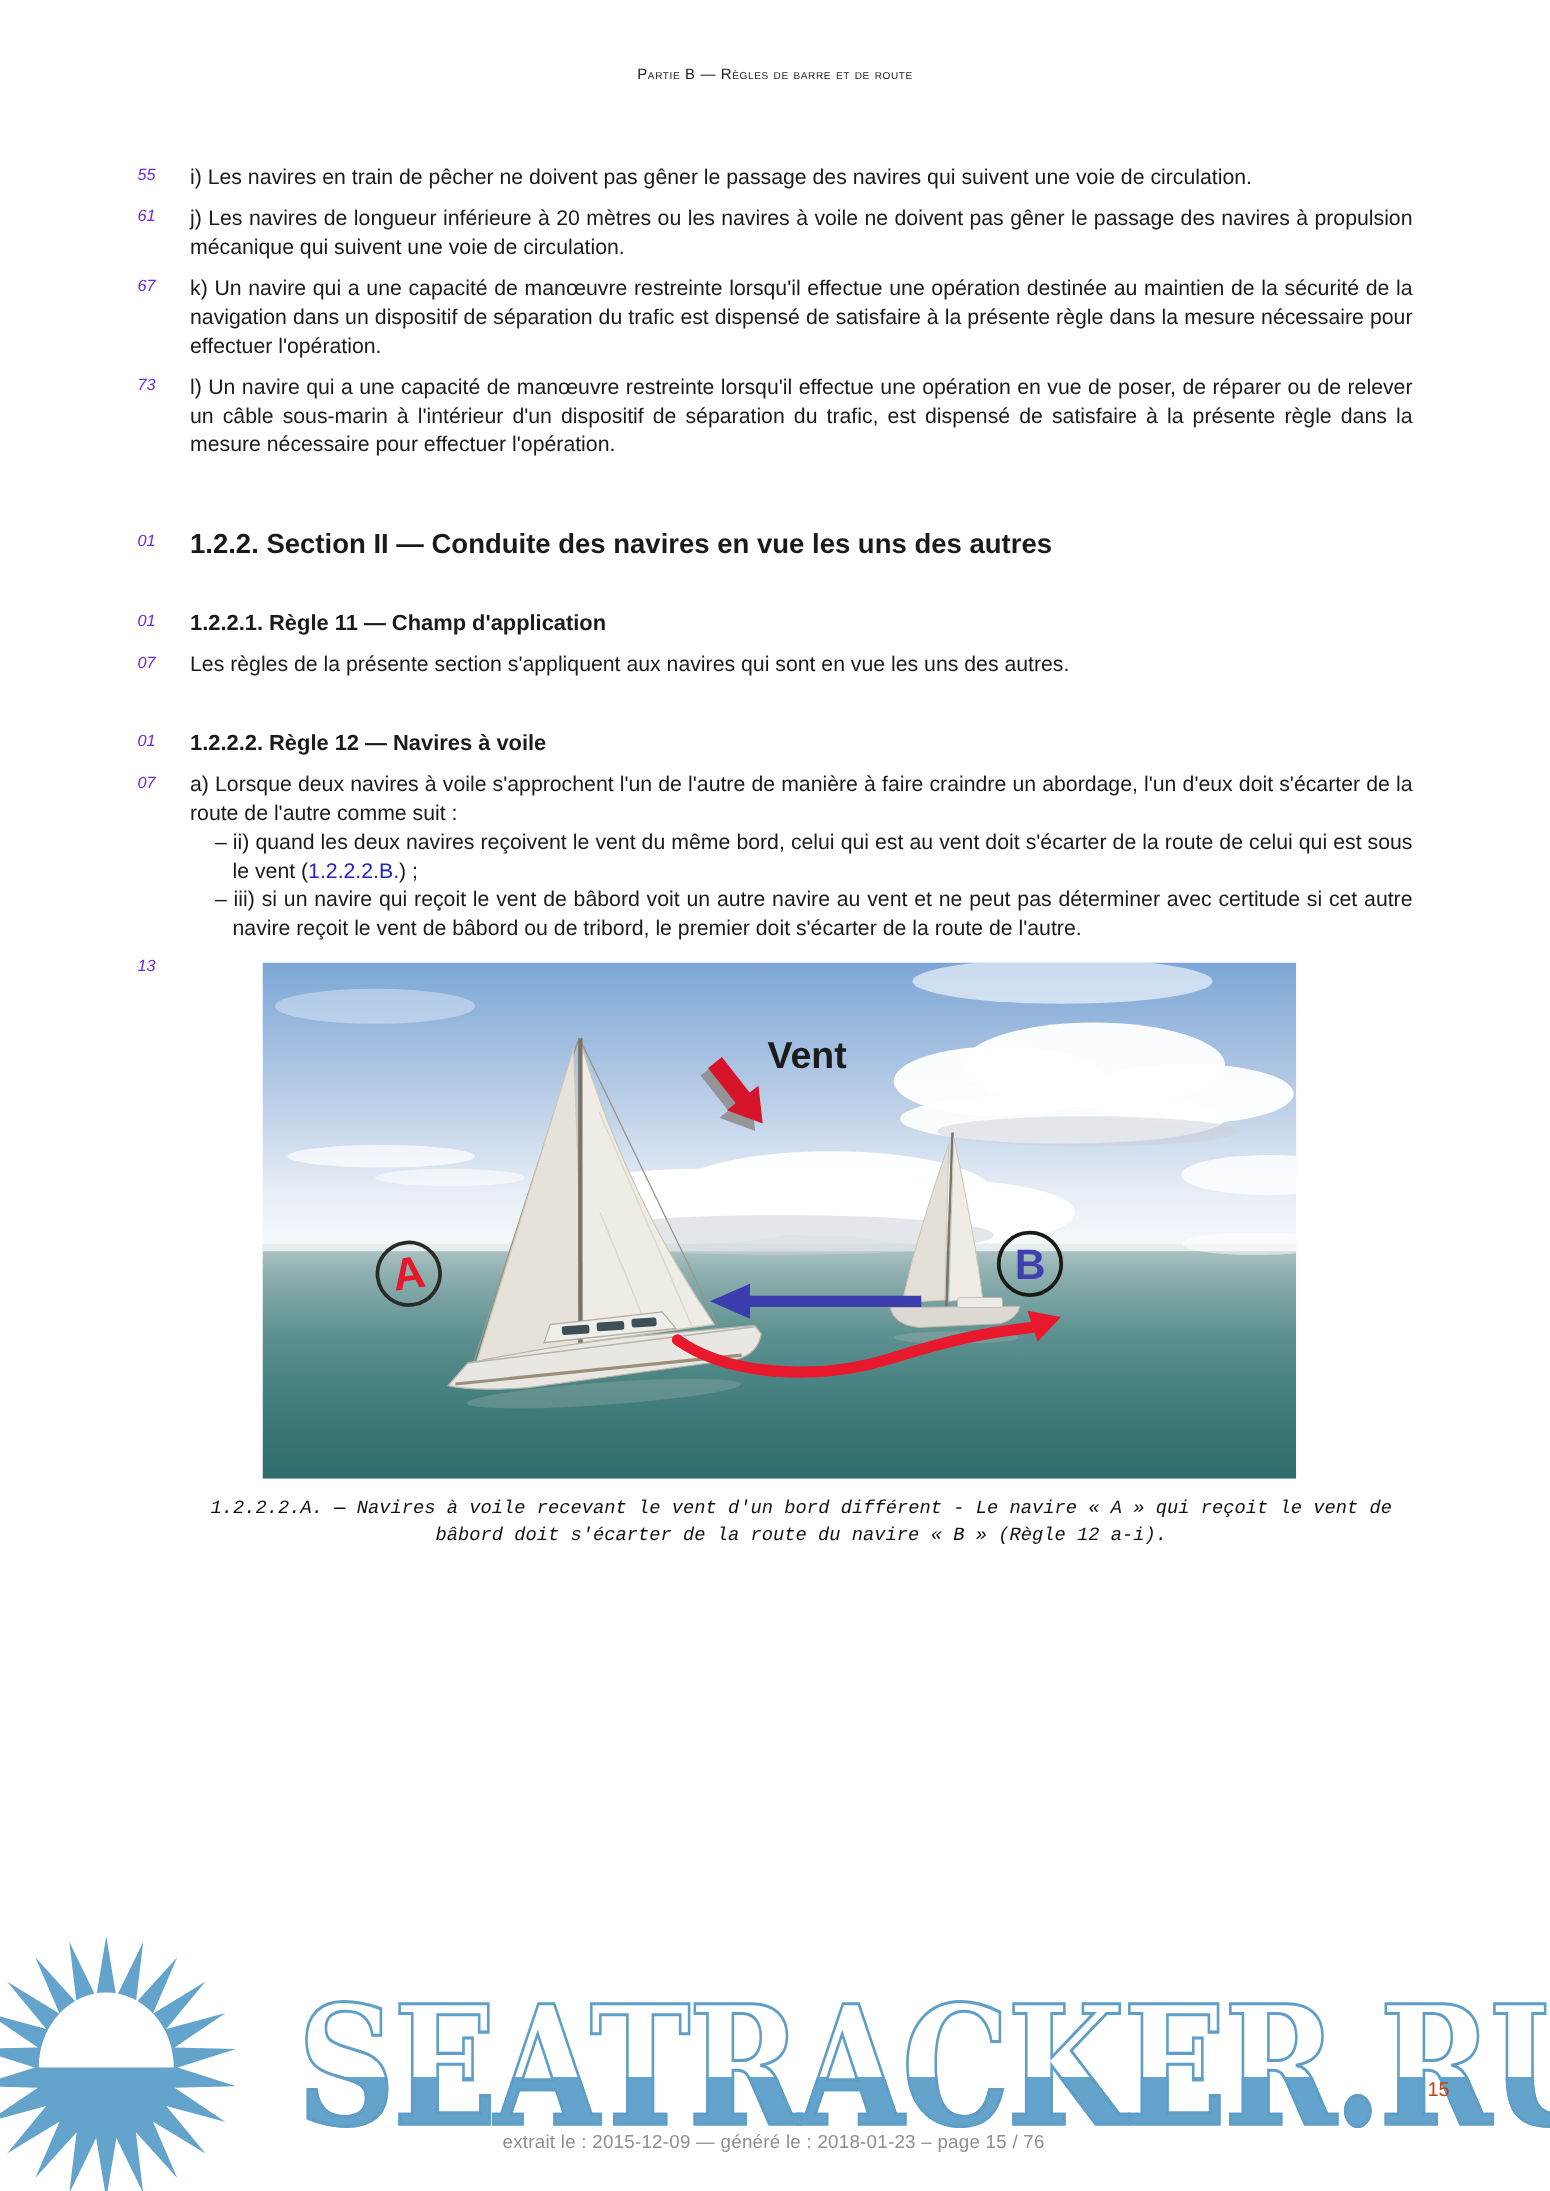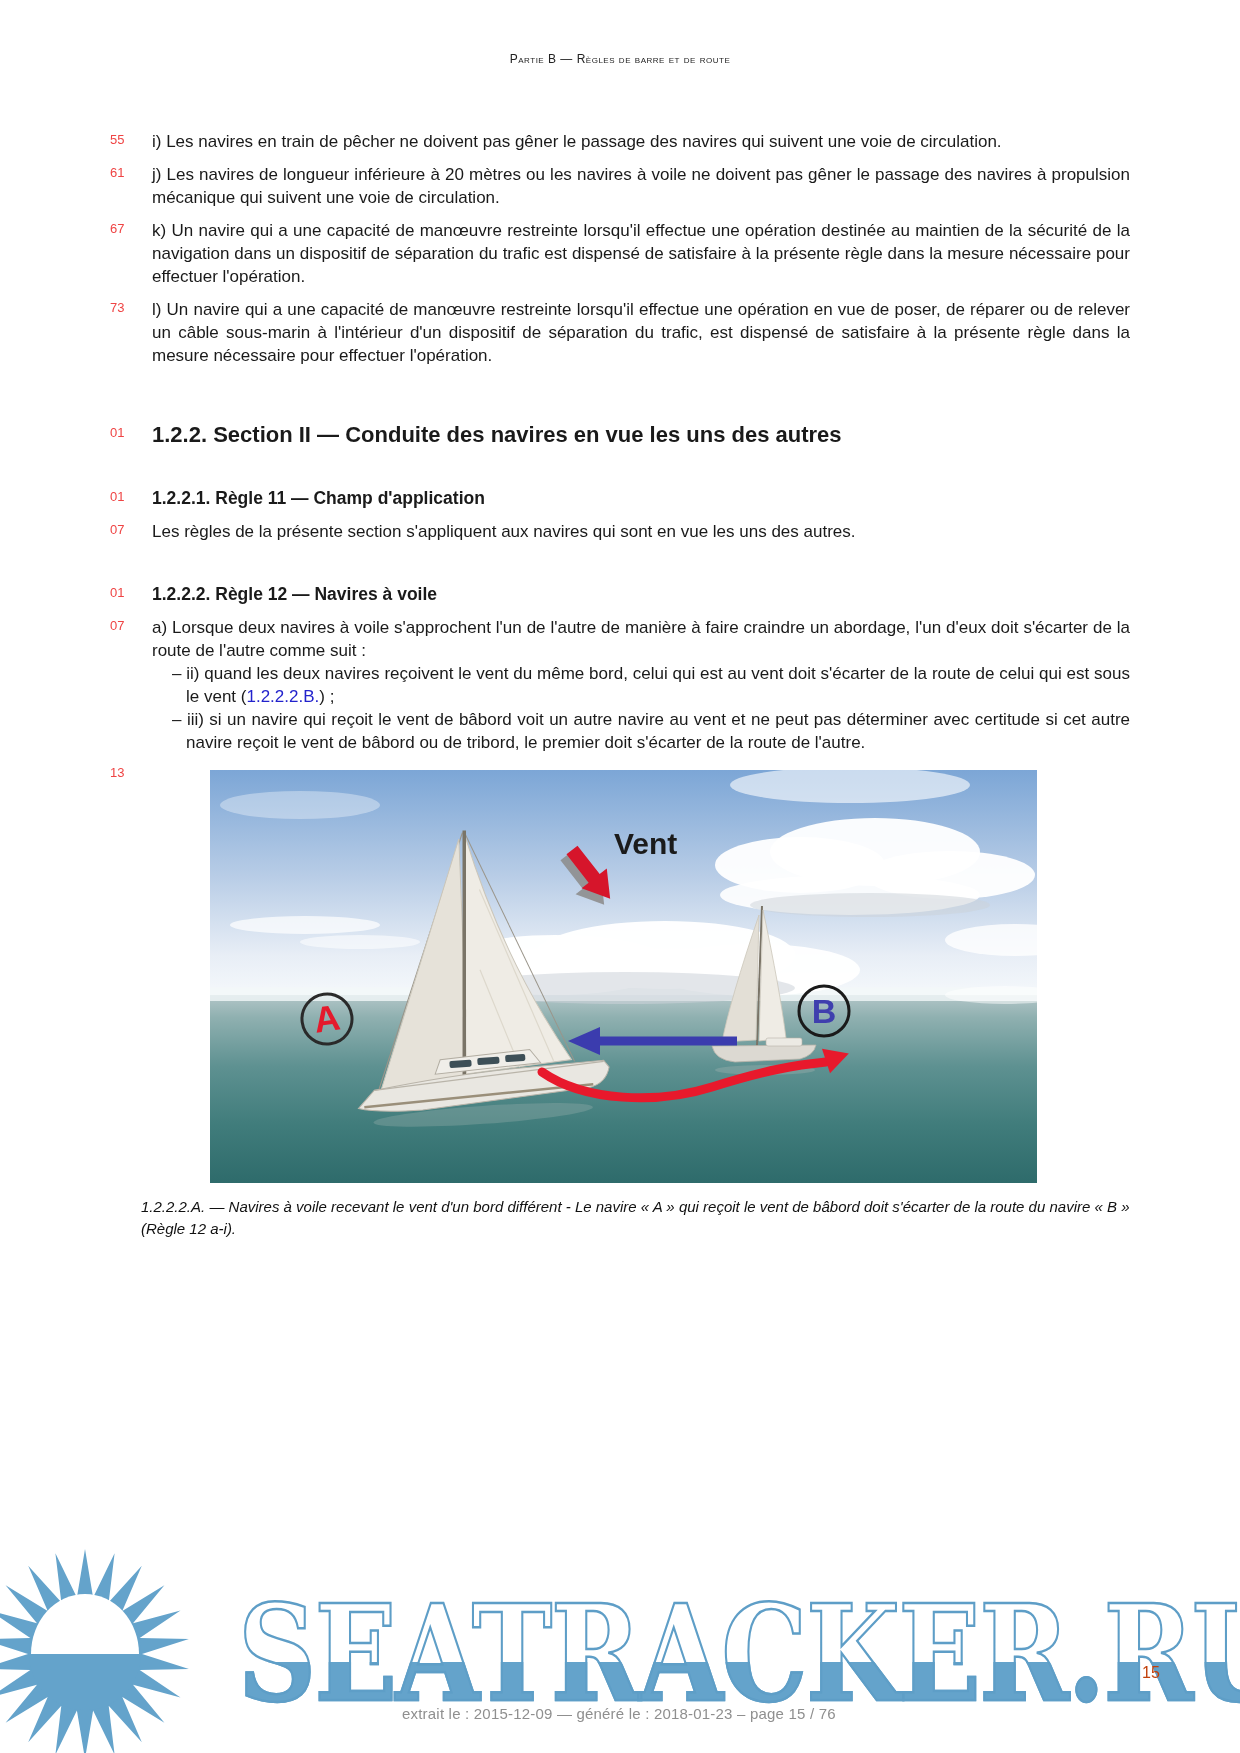--- a/index.html
+++ b/index.html
@@ -20,21 +20,21 @@
     font-size:12px;letter-spacing:.5px;color:#222;
   }
   
   .content{
     position:absolute;top:130px;left:152px;width:978px;
     font-size:17px;line-height:23px;
   }
   .row{position:relative;margin:0 0 10px 0;}
   .mnum{
     position:absolute;left:-42px;top:3px;
-    font-size:13px;color:#ef4444;
+    font-size:13px;font-style:italic;color:#6d28d9;
     line-height:13px;
     text-align:right;
   }
   .ptext{text-align:justify;}
   .bullets{margin-top:0;}
   .bullet{padding-left:34px;text-indent:-14px;text-align:justify;}
   .link{color:#2222cc;cursor:pointer;text-decoration:none;}
   h1.sec{
     font-size:22px;font-weight:bold;margin:0;line-height:24px;
   }
@@ -46,21 +46,21 @@
   .gap-para{margin-top:11px;}
   
   .figure-row{position:relative;margin-top:16px;}
   .figure-box{
     margin-left:58px;width:827px;height:413px;
     position:relative;
   }
   .figure-box svg{display:block;width:827px;height:413px;}
   .caption{
     margin-top:13px;margin-left:-11px;width:1000px;
-    font-style:italic;font-size:15px;line-height:22px;color:#111;
+    text-align:center;font-style:italic;font-size:15px;line-height:22px;color:#111;font-family:Liberation Mono, monospace;
   }
   
   .watermark{
     position:absolute;left:238px;top:1588px;z-index:5;
     font-family:"DejaVu Serif",serif;font-weight:bold;
     font-size:132px;line-height:132px;white-space:nowrap;
     transform:scaleX(0.82);transform-origin:left top;
     letter-spacing:-2px;
     color:#64a3cb;
   }

